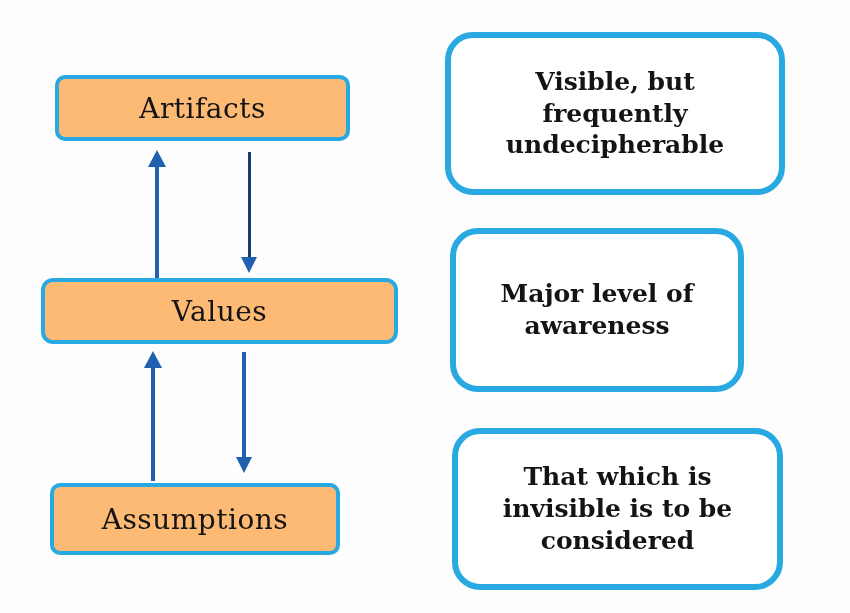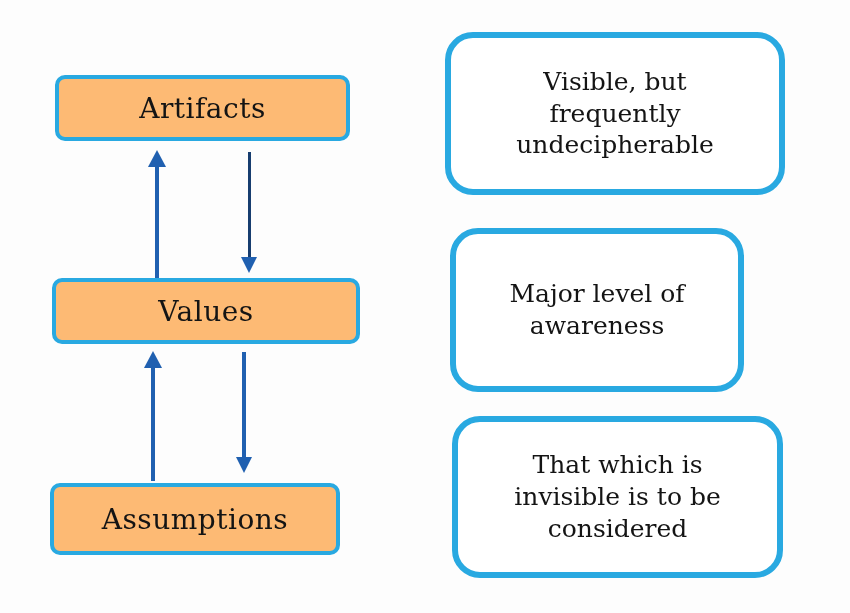--- a/index.html
+++ b/index.html
@@ -30,44 +30,44 @@
     border-radius:10px;
     display:flex;
     align-items:center;
     justify-content:center;
     font-weight:normal;
     font-size:28px;
     color:var(--text);
     letter-spacing:0.5px;
   }
   #lvl-0{left:55px;top:75px;width:295px;height:66px;}
-  #lvl-1{left:52px;top:278px;width:308px;height:66px;}
+  #lvl-1{left:41px;top:278px;width:357px;height:66px;border-radius:12px;}
   #lvl-2{left:50px;top:483px;width:290px;height:72px;}
 
   
   .desc{
     position:absolute;
     box-sizing:border-box;
     background:#ffffff;
     border:6px solid var(--box-border);
     border-radius:28px;
     display:flex;
     align-items:center;
     justify-content:center;
     text-align:center;
-    font-weight:normal;
+    font-weight:bold;
     font-size:25px;
     line-height:1.27;
     color:var(--text);
     padding:8px 26px;
     white-space:pre-line;
   }
   #desc-0{left:445px;top:32px;width:340px;height:163px;}
   #desc-1{left:450px;top:228px;width:294px;height:164px;}
-  #desc-2{left:452px;top:416px;width:331px;height:162px;}
+  #desc-2{left:452px;top:428px;width:331px;height:162px;}
 
   
   .arrow{
     position:absolute;
     width:18px;
     display:flex;
     flex-direction:column;
     align-items:center;
   }
   .arrow .shaft{

